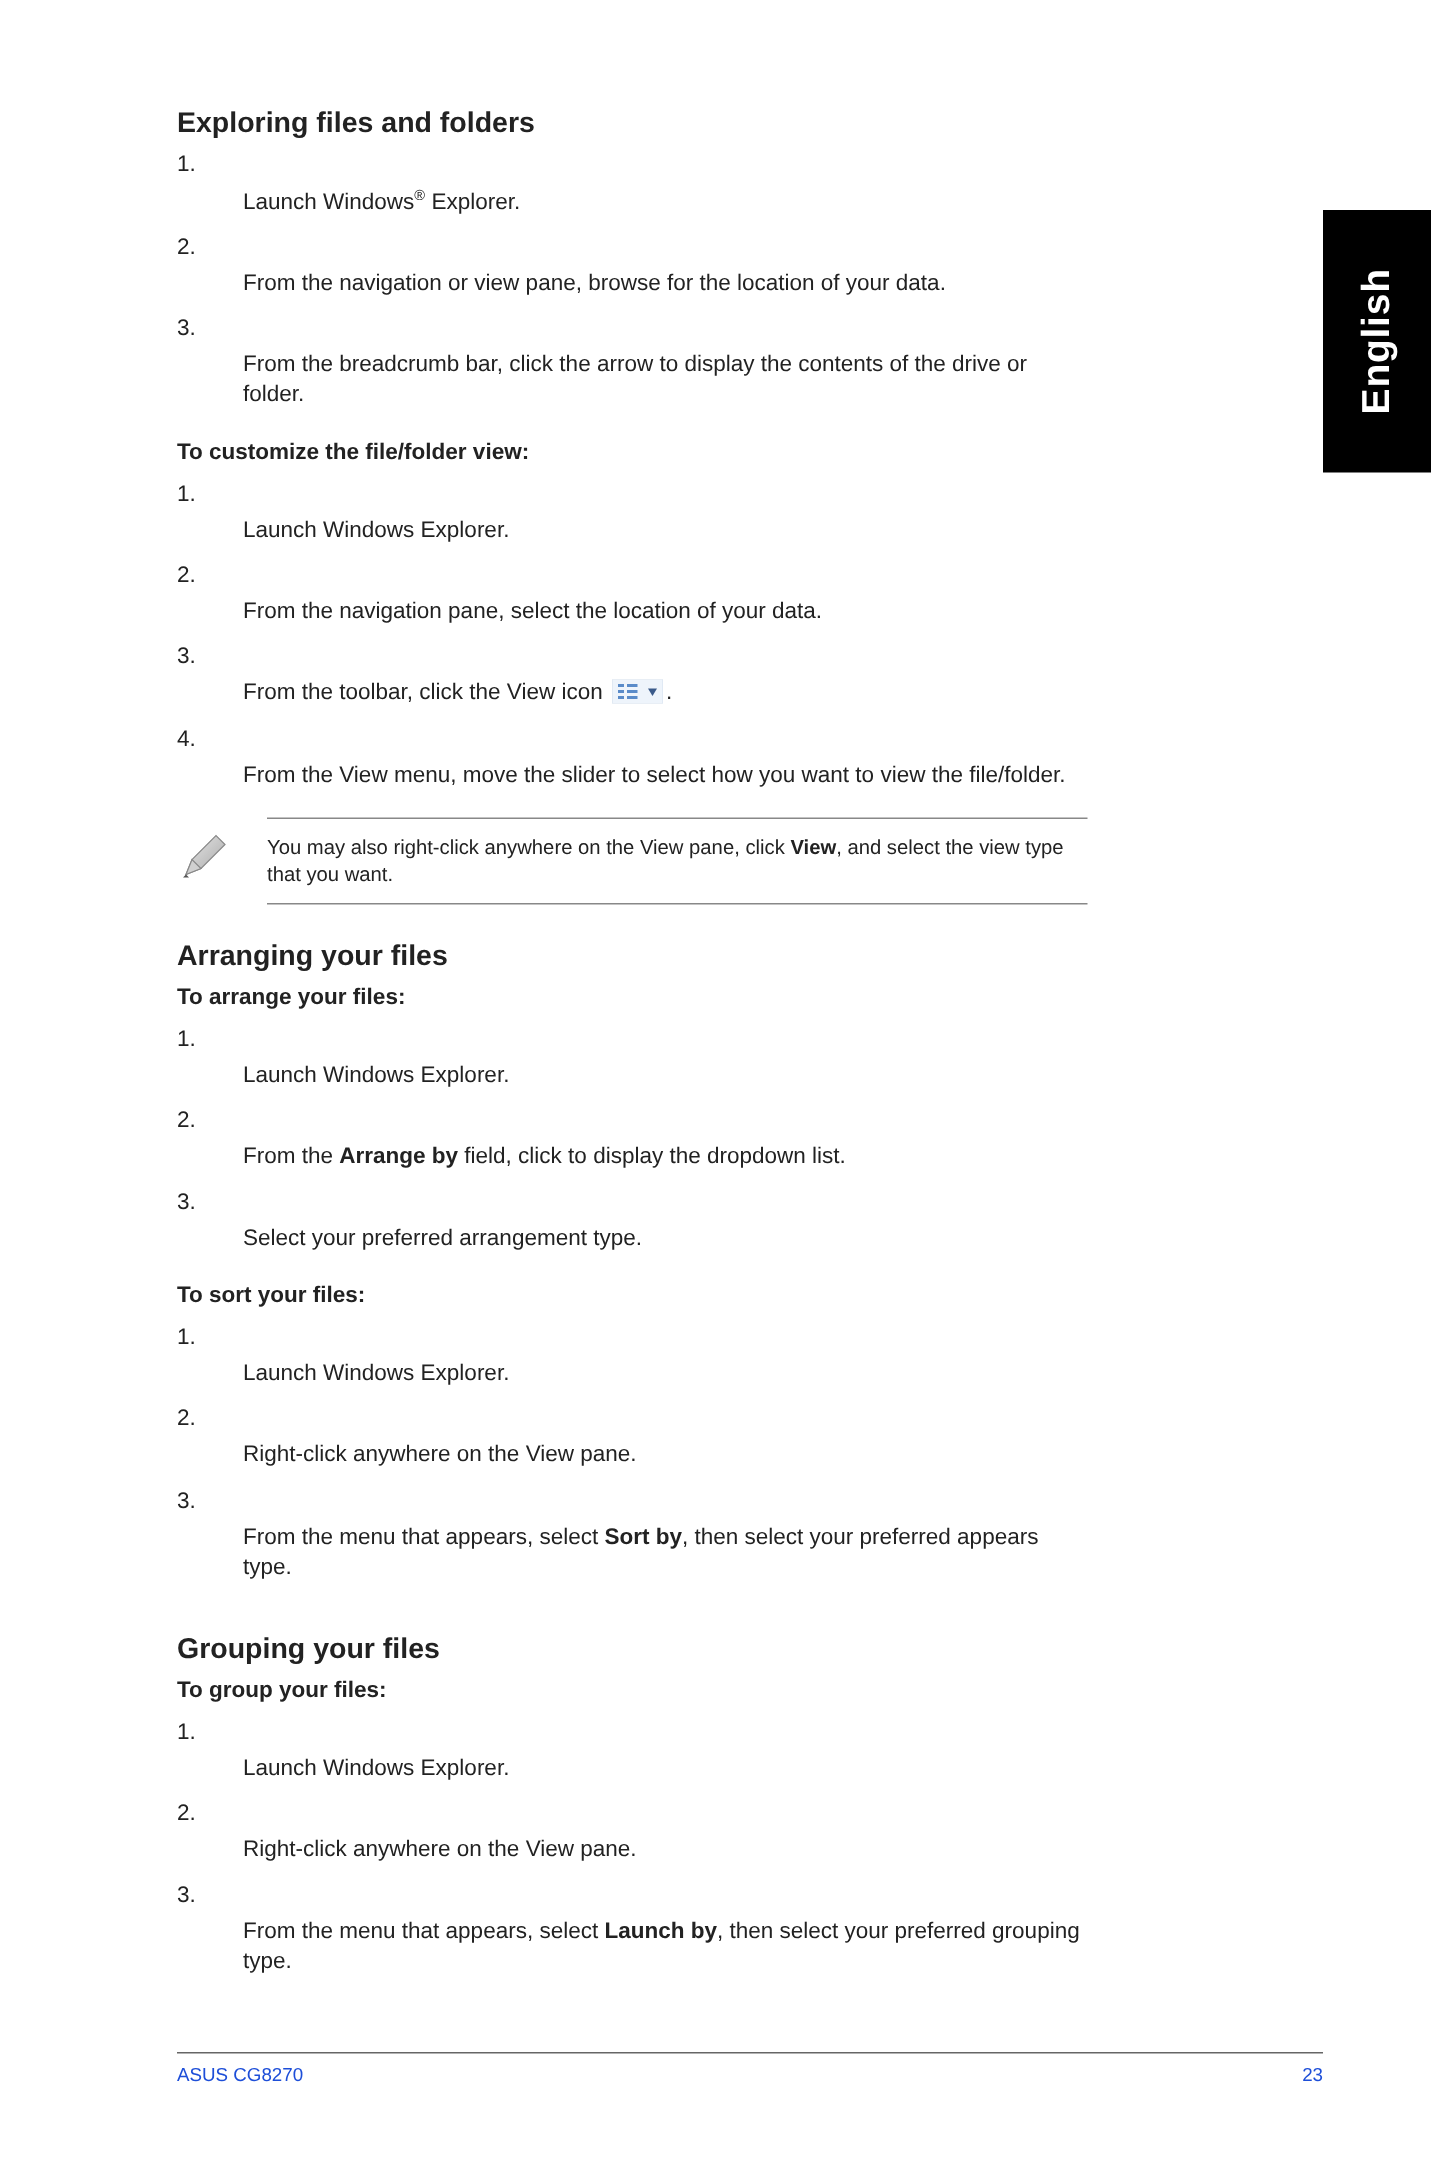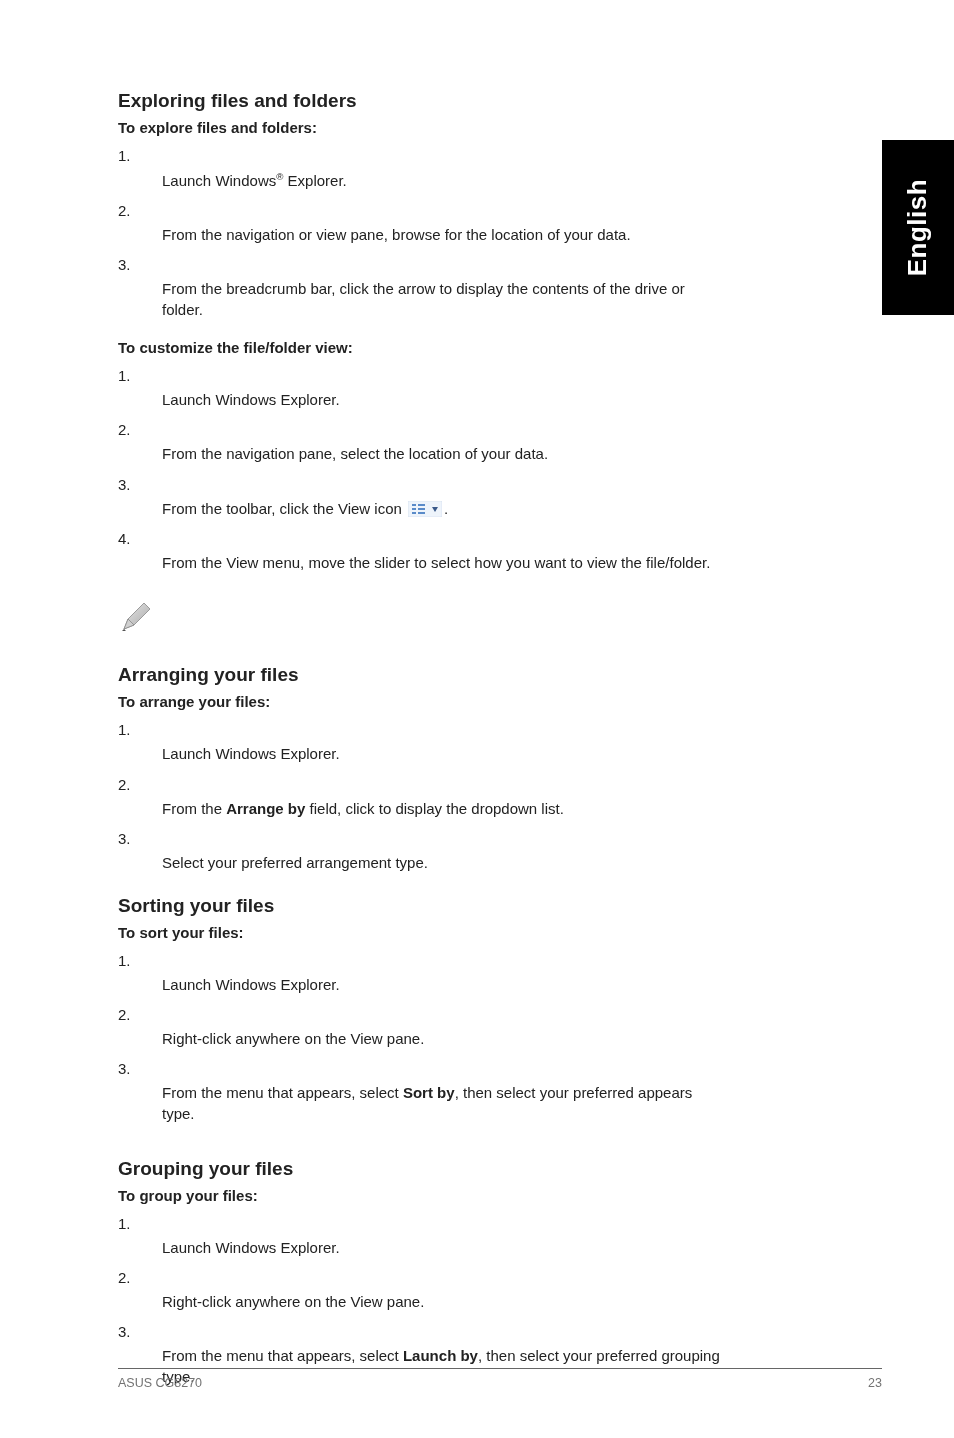--- a/index.html
+++ b/index.html
@@ -6,21 +6,21 @@
   html, body { width: 954px; height: 1438px; }
   body {
     font-family: Arial, Helvetica, sans-serif;
     font-size: 15px;
     color: #222;
     background: #fff;
     position: relative;
     line-height: 1.35;
   }
   .page {
-    padding: 88px 72px 0 118px;
+    padding: 70px 72px 0 118px;
     width: 797px;
   }
   .side-tab {
     position: absolute;
     top: 140px;
     right: 0;
     width: 72px;
     height: 175px;
     background: #000;
     color: #fff;
@@ -90,37 +90,36 @@
     font-size: 13.5px;
   }
   .footer {
     position: absolute;
     bottom: 46px;
     left: 118px;
     right: 72px;
     border-top: 1px solid #666;
     padding-top: 6px;
     font-size: 12.5px;
-    color: #737373;
+    color: #1d4ed8;
     display: flex;
     justify-content: space-between;
   }
   b { font-weight: bold; }
 </style>
 </head>
 <body>
 
 <div class="side-tab">
   <span>English</span>
 </div>
 
 <div class="page">
 
   <h2 class="section first">Exploring files and folders</h2>
-  <div class="subhead">To explore files and folders:</div>
   <ol>
     <li>
       <span class="num">1.</span>
       <span class="txt"><span>Launch Windows</span><sup>®</sup><span> Explorer.</span></span>
     </li>
     <li>
       <span class="num">2.</span>
       <span class="txt">From the navigation or view pane, browse for the location of your data.</span>
     </li>
     <li>
@@ -165,40 +164,42 @@
             <linearGradient id="pg" x1="0" y1="0" x2="1" y2="1">
               <stop offset="0" stop-color="#e8e8e8"></stop>
               <stop offset="1" stop-color="#a8a8a8"></stop>
             </linearGradient>
           </defs>
           <path d="M 6 30 L 10 20 L 26 4 L 32 10 L 16 26 Z" fill="url(#pg)" stroke="#888" stroke-width="0.8"></path>
           <path d="M 6 30 L 10 20 L 16 26 Z" fill="#d0d0d0" stroke="#888" stroke-width="0.8"></path>
           <path d="M 4 32 L 6 30 L 8 32 Z" fill="#555"></path>
         </svg>
     </div>
+    <div class="note-body">
+      <span>You may also right-click anywhere on the View pane, click </span><b>View</b><span>, and select the view type that you want.</span>
+    </div>
   </div>
 
   <h2 class="section">Arranging your files</h2>
   <div class="subhead">To arrange your files:</div>
   <ol>
     <li>
       <span class="num">1.</span>
       <span class="txt">Launch Windows Explorer.</span>
     </li>
     <li>
       <span class="num">2.</span>
       <span class="txt"><span>From the </span><b>Arrange by</b><span> field, click to display the dropdown list.</span></span>
     </li>
     <li>
       <span class="num">3.</span>
       <span class="txt">Select your preferred arrangement type.</span>
     </li>
   </ol>
 
-  <h2 class="section">Sorting your files</h2>
   <div class="subhead">To sort your files:</div>
   <ol>
     <li>
       <span class="num">1.</span>
       <span class="txt">Launch Windows Explorer.</span>
     </li>
     <li>
       <span class="num">2.</span>
       <span class="txt">Right-click anywhere on the View pane.</span>
     </li>

